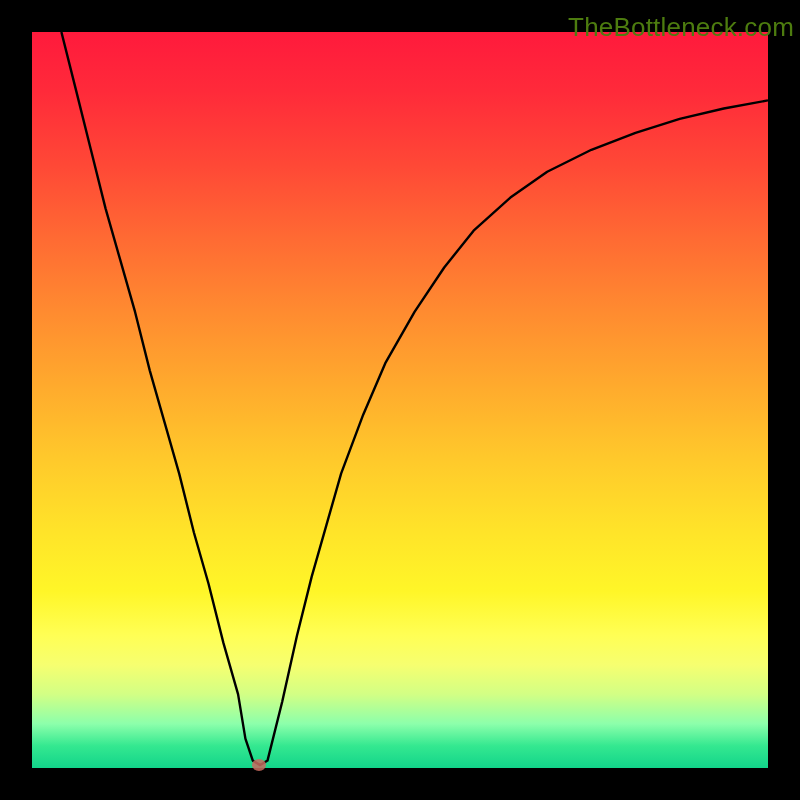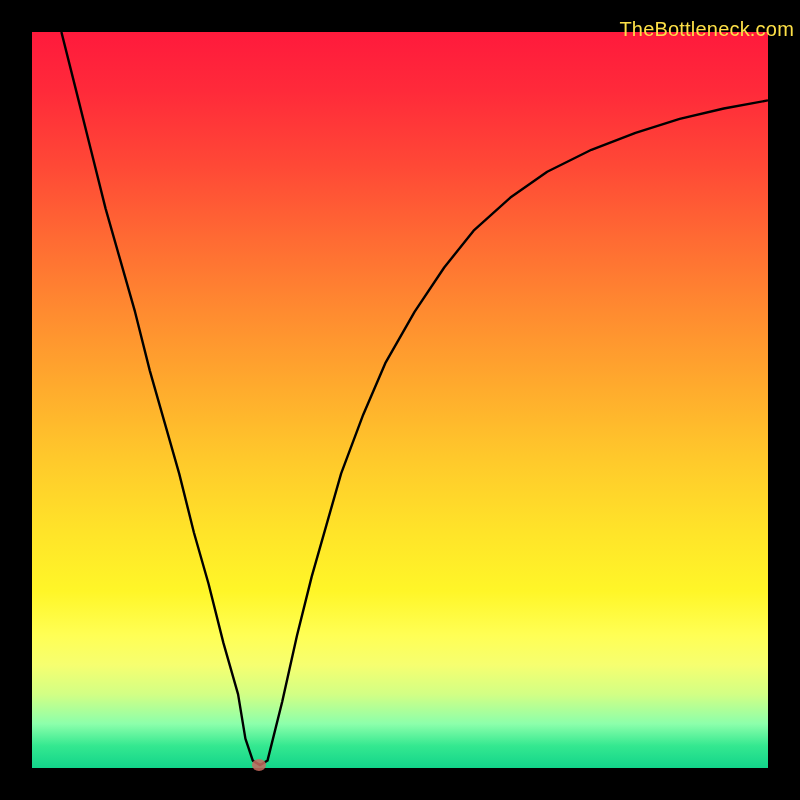--- a/index.html
+++ b/index.html
@@ -48,24 +48,24 @@
     height: 12px;
     border-radius: 50%;
     background: #c96b5f;
     opacity: 0.85;
     transform: translate(-50%, -50%);
     left: 31%;
     top: 99.4%;
   }
   .watermark {
     position: absolute;
-    top: 18px;
+    top: 12px;
     right: 6px;
-    color: #fde047;
-    font-size: 20px;
+    color: #4d7c0f;
+    font-size: 26px;
     font-weight: 500;
     letter-spacing: 0.2px;
   }
   svg.curve {
     position: absolute;
     left: 0;
     top: 0;
     width: 100%;
     height: 100%;
   }

